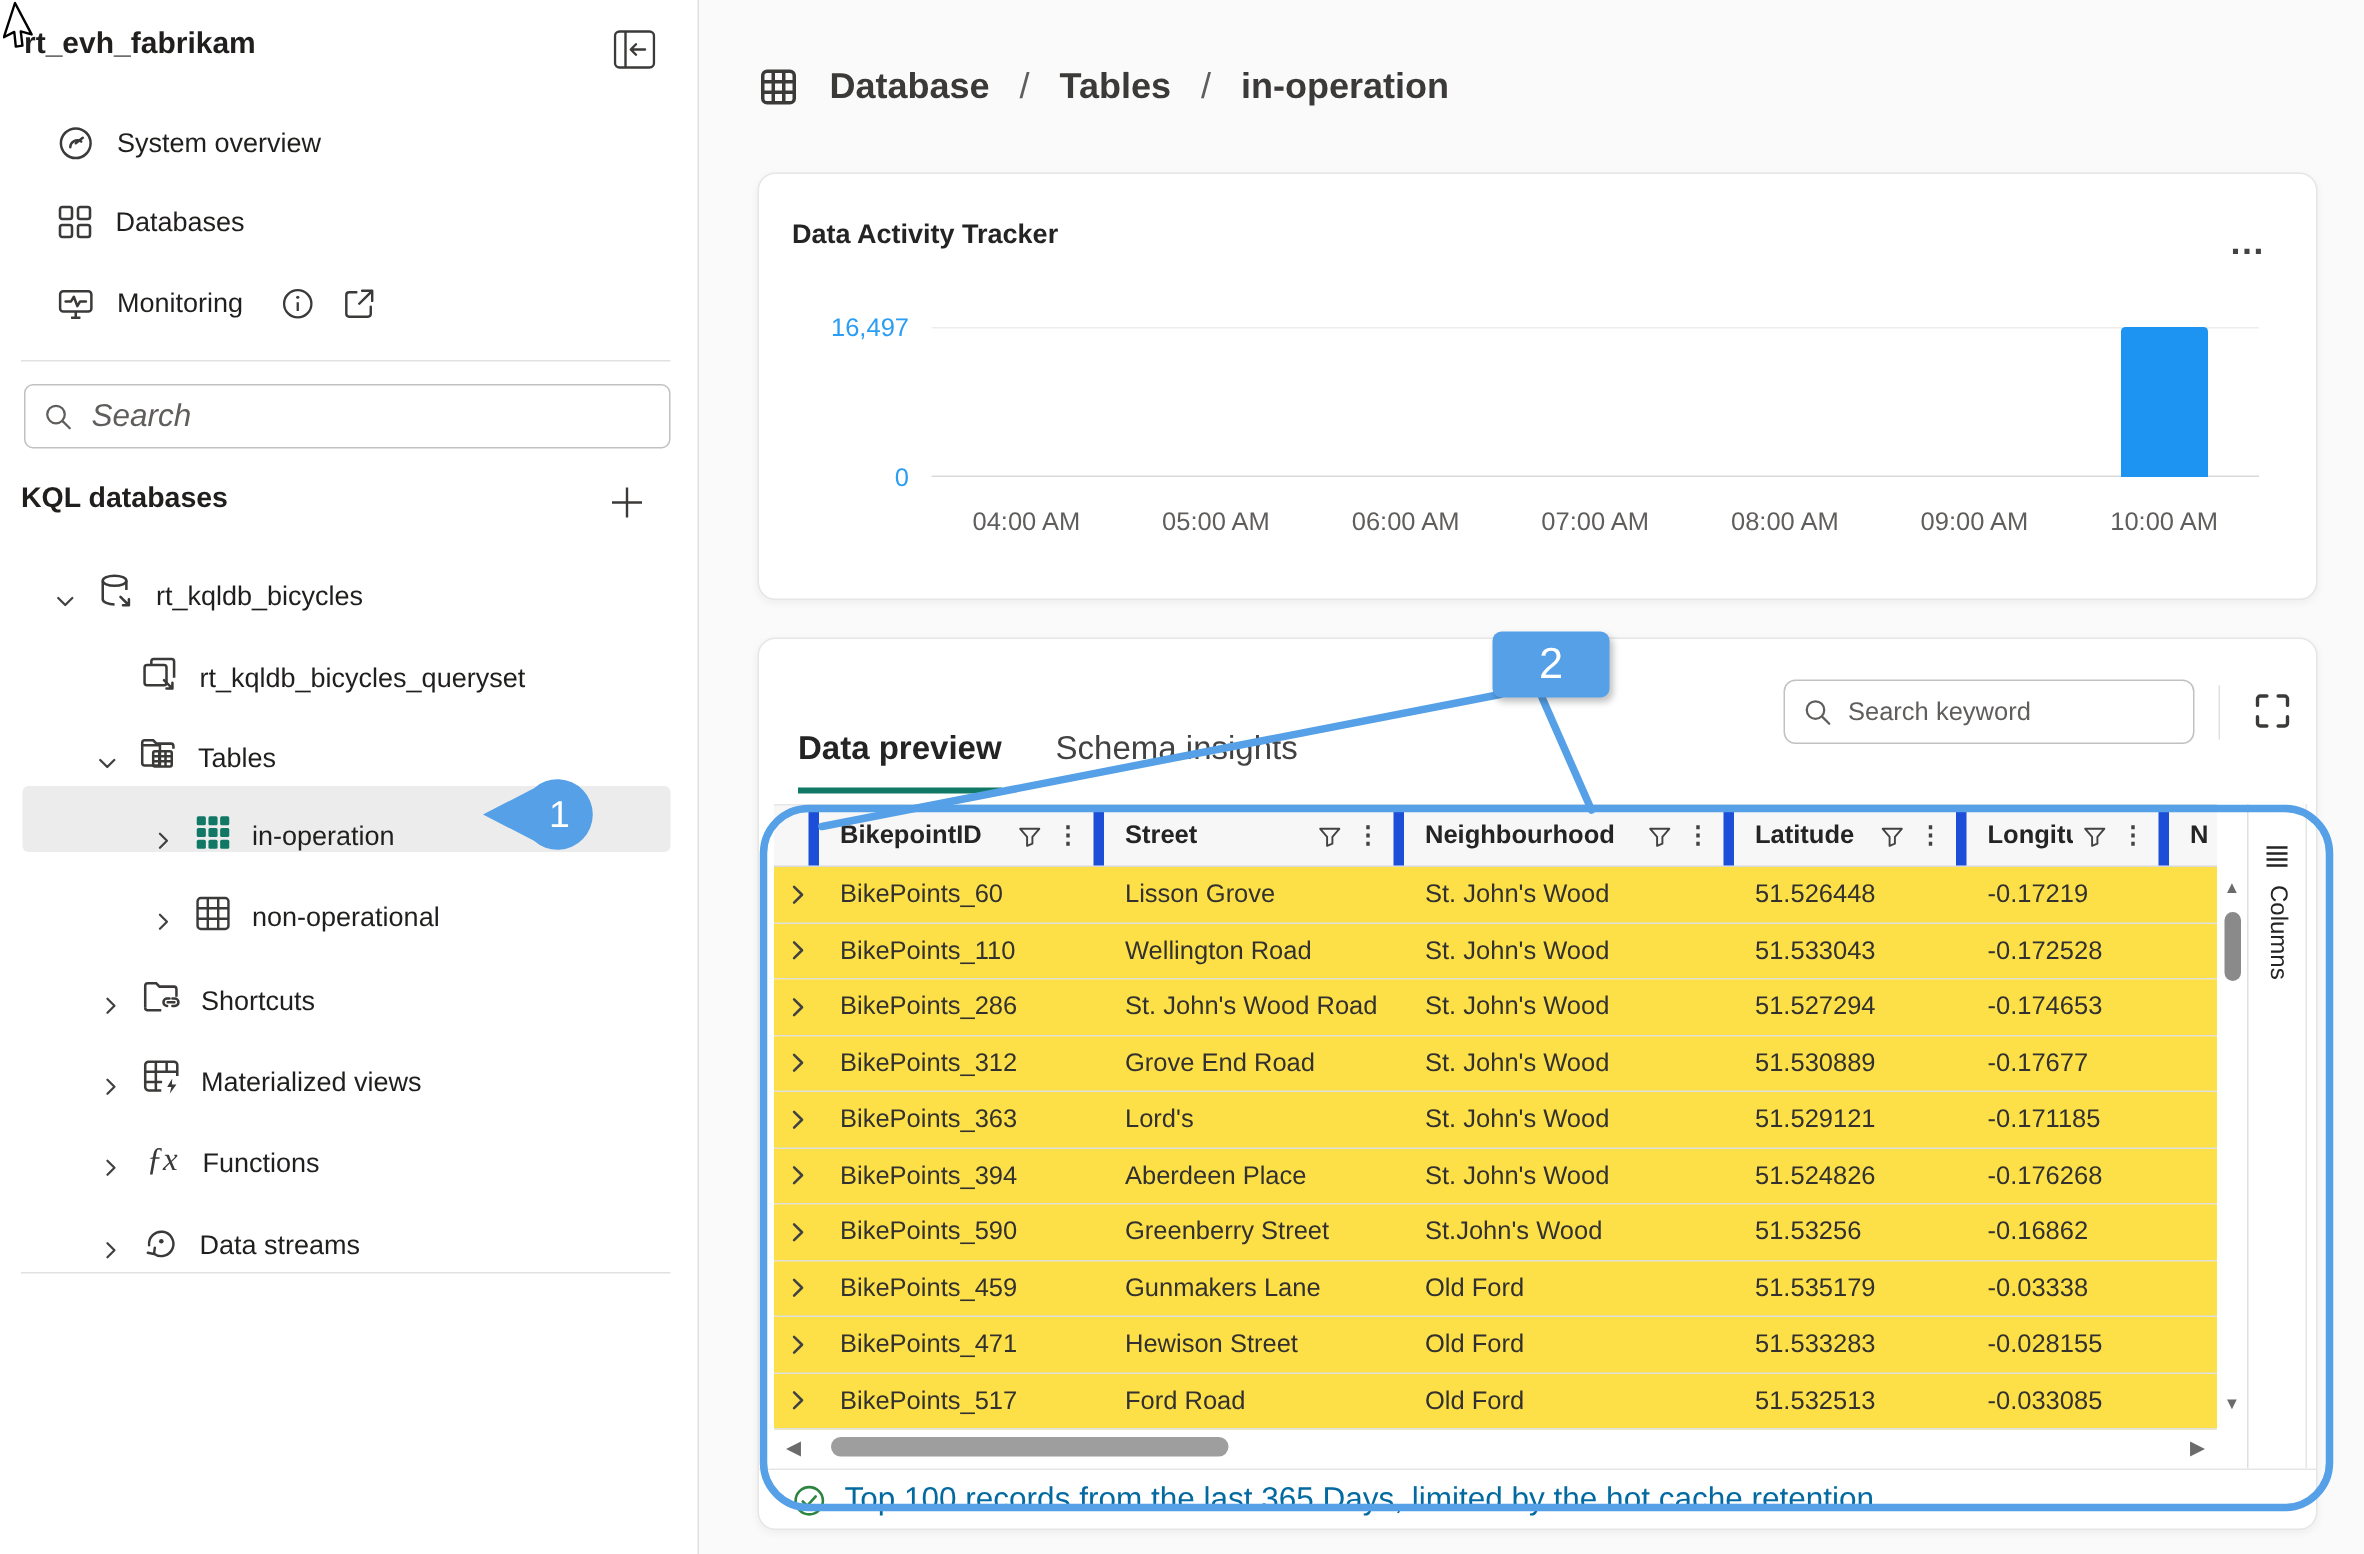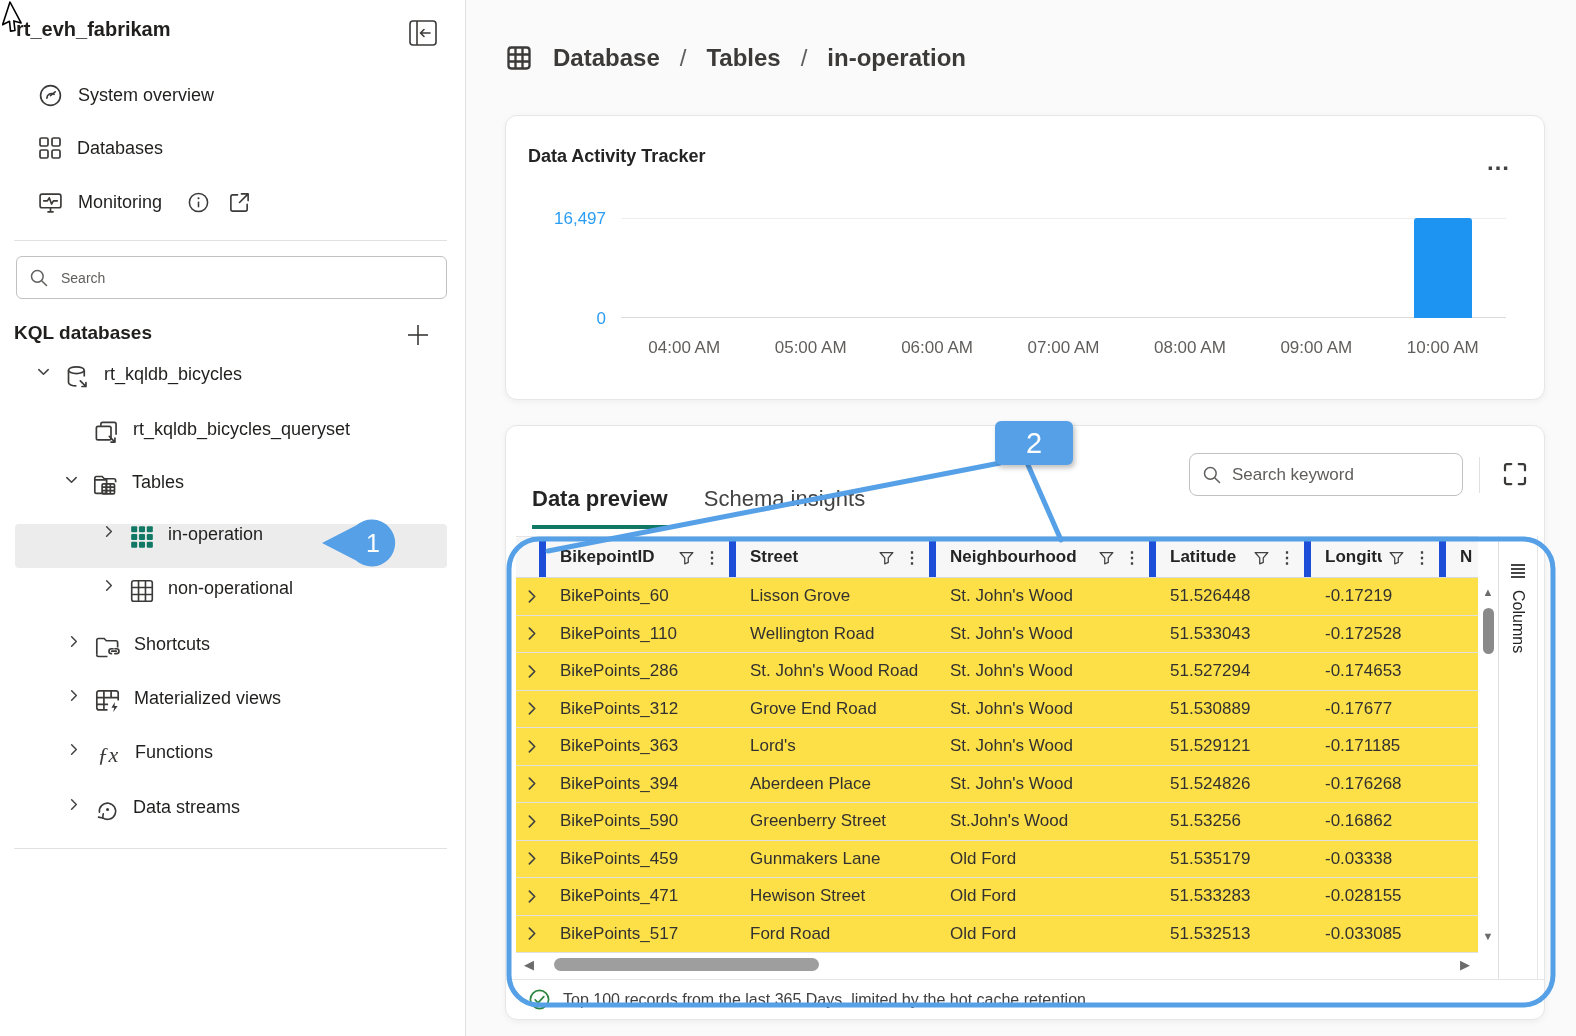--- a/index.html
+++ b/index.html
@@ -17,27 +17,27 @@
   .collapse-btn { position:absolute; right:28px; top:20px; width:28px; height:26px; cursor:pointer; }
   .nav-item { position:absolute; left:38px; height:36px; display:flex; align-items:center; gap:15px;
               font-size:18px; color:#201f1e; cursor:pointer; }
   .nav-sys { top:77px; } .nav-db { top:130px; } .nav-mon { top:184px; }
   .mon-extra { display:flex; align-items:center; gap:18px; margin-left:10px; }
   .sb-divider { position:absolute; left:14px; right:18px; height:1px; background:#e1e1e1; }
   .div1 { top:240px; } .div2 { top:848px; }
   .search-box { position:absolute; left:16px; top:256px; width:431px; height:43px;
                 border:1px solid #c3c1bf; border-radius:6px; background:#fff;
                 display:flex; align-items:center; gap:12px; padding:0 12px; }
-  .search-box input { border:none; outline:none; flex:1; font-size:14px;
-                      font-family:"Liberation Sans", sans-serif; color:#201f1e; background:transparent; }
+  .search-box input { border:none; outline:none; flex:1; font-size:21px;
+                      font-family:"Liberation Sans", sans-serif; color:#201f1e; background:transparent;font-style:italic; }
   .search-box input::placeholder { color:#605e5c; }
   .kql-header { position:absolute; left:14px; top:322px; font-size:19px; font-weight:700; color:#201f1e; }
   .plus-btn { position:absolute; right:34px; top:322px; width:26px; height:26px; cursor:pointer; }
   .tree-row { position:absolute; left:15px; width:432px; height:44px;
-              display:flex; align-items:flex-start; gap:13px; font-size:18px; color:#201f1e; cursor:pointer; }
+              display:flex; align-items:flex-end; gap:13px; font-size:18px; color:#201f1e; cursor:pointer; }
   .tree-row.sel { background:#ececec; border-radius:4px; }
   .tr1 { top:364px; padding-left:21px; }
   .tr2 { top:419px; padding-left:78px; }
   .tr3 { top:472px; padding-left:49px; }
   .tr4 { top:524px; padding-left:86px; }
   .tr5 { top:578px; padding-left:86px; }
   .tr6 { top:634px; padding-left:51px; }
   .tr7 { top:688px; padding-left:51px; }
   .tr8 { top:742px; padding-left:51px; }
   .tr9 { top:797px; padding-left:51px; }
@@ -111,21 +111,21 @@
   .col-strip-icon { margin:26px auto 10px auto; width:18px; cursor:pointer; }
   .col-strip-label { writing-mode:vertical-rl; font-size:16px; color:#242424; margin:4px auto 0 auto; }
 
   .hscroll { position:absolute; left:10px; top:527px; width:962px; height:22px; display:flex; align-items:center; }
   .hs-arrow { font-size:13px; color:#6b6b6b; width:26px; text-align:center; cursor:pointer; }
   .hs-track { flex:1; position:relative; height:13px; }
   .hs-thumb { position:absolute; left:12px; top:0; width:265px; height:13px; background:#9e9e9e; border-radius:7px; cursor:pointer; }
 
   .status-div { position:absolute; left:0; top:553px; width:100%; height:1px; background:#e6e6e6; }
   .status-row { position:absolute; left:22px; top:562px; display:flex; align-items:center; gap:12px; }
-  .status-text { font-size:16px; color:#404040; }
+  .status-text { font-size:21px; color:#0369a1; }
 
   
   .anno-overlay { position:absolute; left:0; top:0; width:1576px; height:1036px; pointer-events:none; }
   .anno-box2 { position:absolute; left:995px; top:421px; width:78px; height:44px; border-radius:6px;
                background:#55a0e6; color:#fff; font-size:29px; text-align:center; line-height:44px;
                box-shadow:2px 3px 5px rgba(0,0,0,0.25); }
   .anno-label1 { position:absolute; left:350px; top:529px; width:46px; text-align:center;
                  color:#fff; font-size:25px; }
   .cursor-glyph { position:absolute; left:2px; top:0px; }
 </style>

